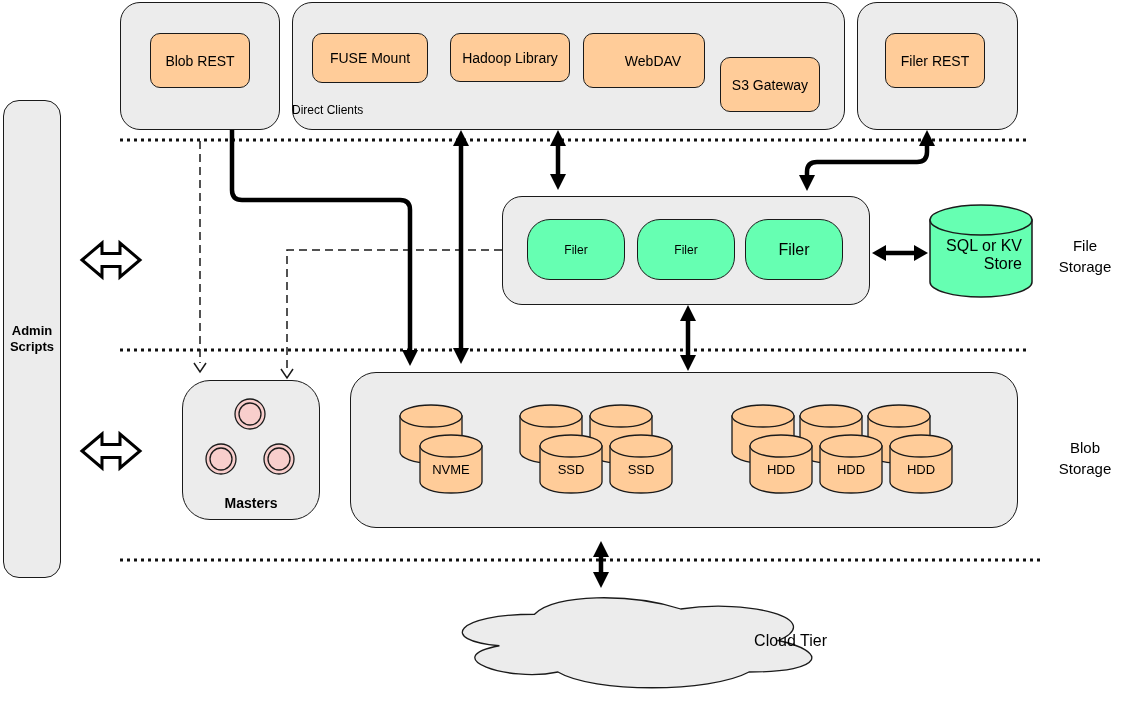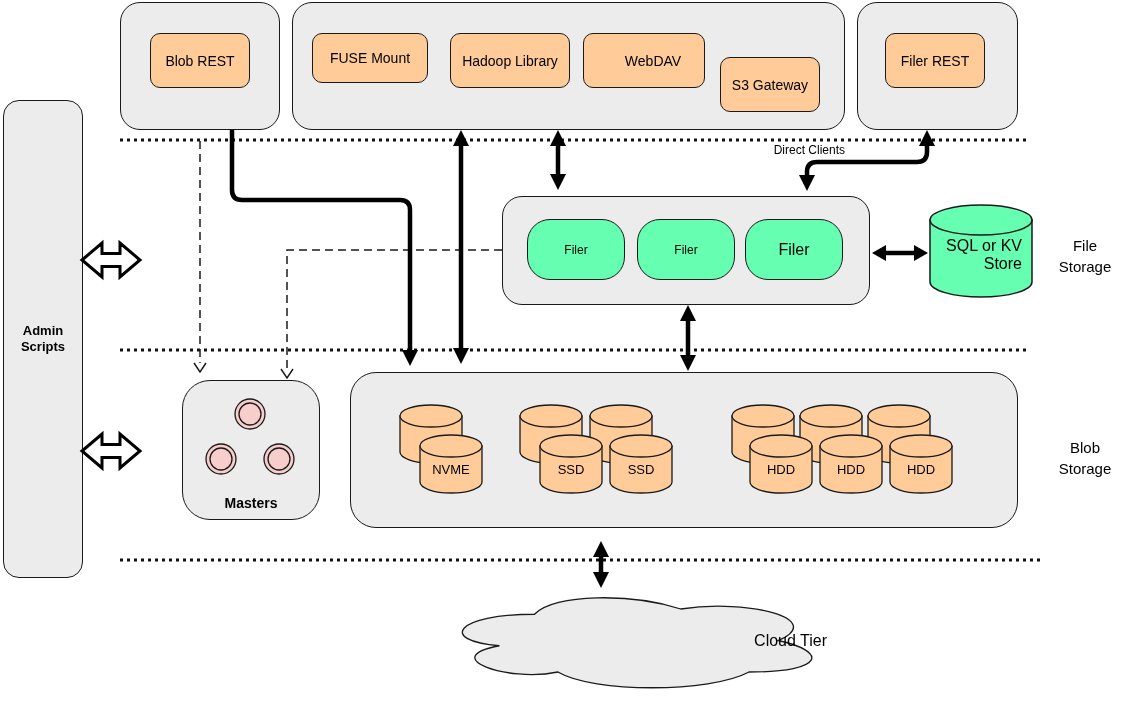--- a/index.html
+++ b/index.html
@@ -5,50 +5,50 @@
   html,body{margin:0;padding:0;background:#fff;}
   .canvas{position:relative;width:1121px;height:701px;background:#fff;
           font-family:"Liberation Sans",sans-serif;color:#000;overflow:hidden;}
   .node{position:absolute;box-sizing:border-box;border:1.3px solid #1a1a1a;}
   .container{background:#ececec;border-radius:20px;}
   .chip{background:#ffcc99;border-radius:10px;display:flex;align-items:center;
         justify-content:center;font-size:14px;text-align:center;}
   .filer{background:#66ffb2;border-radius:23px;display:flex;align-items:center;
          justify-content:center;font-size:12px;}
   .filer.big{font-size:16px;}
-  .caption{position:absolute;text-align:right;font-size:12px;margin-top:40px;}
+  .caption{position:absolute;text-align:left;font-size:12px;}
   .layerlabel{position:absolute;width:76px;text-align:center;font-size:15px;line-height:21px;}
   .admin{background:#ececec;border-radius:16px;display:flex;align-items:center;
          justify-content:center;text-align:center;font-size:13px;font-weight:bold;line-height:16px;}
   .masters{background:#ececec;border-radius:28px;}
   .masters-label{position:absolute;left:0;right:0;bottom:8px;text-align:center;
                  font-size:14px;font-weight:bold;}
   .overlay{position:absolute;left:0;top:0;pointer-events:none;}
   .toplabel{position:absolute;text-align:right;font-weight:normal;font-size:16px;line-height:18px;}
   .cyl-label{font-size:13px;fill:#000;}
 </style>
 </head>
 <body>
 
 <div class="canvas">
 
-  <div class="node admin" style="left:3px;top:100px;width:80px;height:478px;">
+  <div class="node admin" style="left:3px;top:100px;width:58px;height:478px;">
     <span>Admin Scripts</span>
   </div>
 
   <div class="node container" style="left:120px;top:2px;width:160px;height:128px;"></div>
   <div class="node chip" style="left:150px;top:33px;width:100px;height:55px;">
     <span>Blob REST</span>
   </div>
 
   <div class="node container" style="left:292px;top:2px;width:553px;height:128px;"></div>
   <div class="node chip" style="left:312px;top:33px;width:116px;height:50px;">
     <span>FUSE Mount</span>
   </div>
-  <div class="node chip" style="left:450px;top:33px;width:120px;height:55px;">
+  <div class="node chip" style="left:450px;top:33px;width:120px;height:49px;">
     <span>Hadoop Library</span>
   </div>
   <div class="node chip" style="left:583px;top:33px;width:122px;height:55px;padding-left:18px;">
     <span>WebDAV</span>
   </div>
   <div class="node chip" style="left:720px;top:33px;width:100px;height:55px;margin-top:24px;">
     <span>S3 Gateway</span>
   </div>
   <div class="caption" style="left:292px;top:103px;width:553px;">Direct Clients</div>
 

